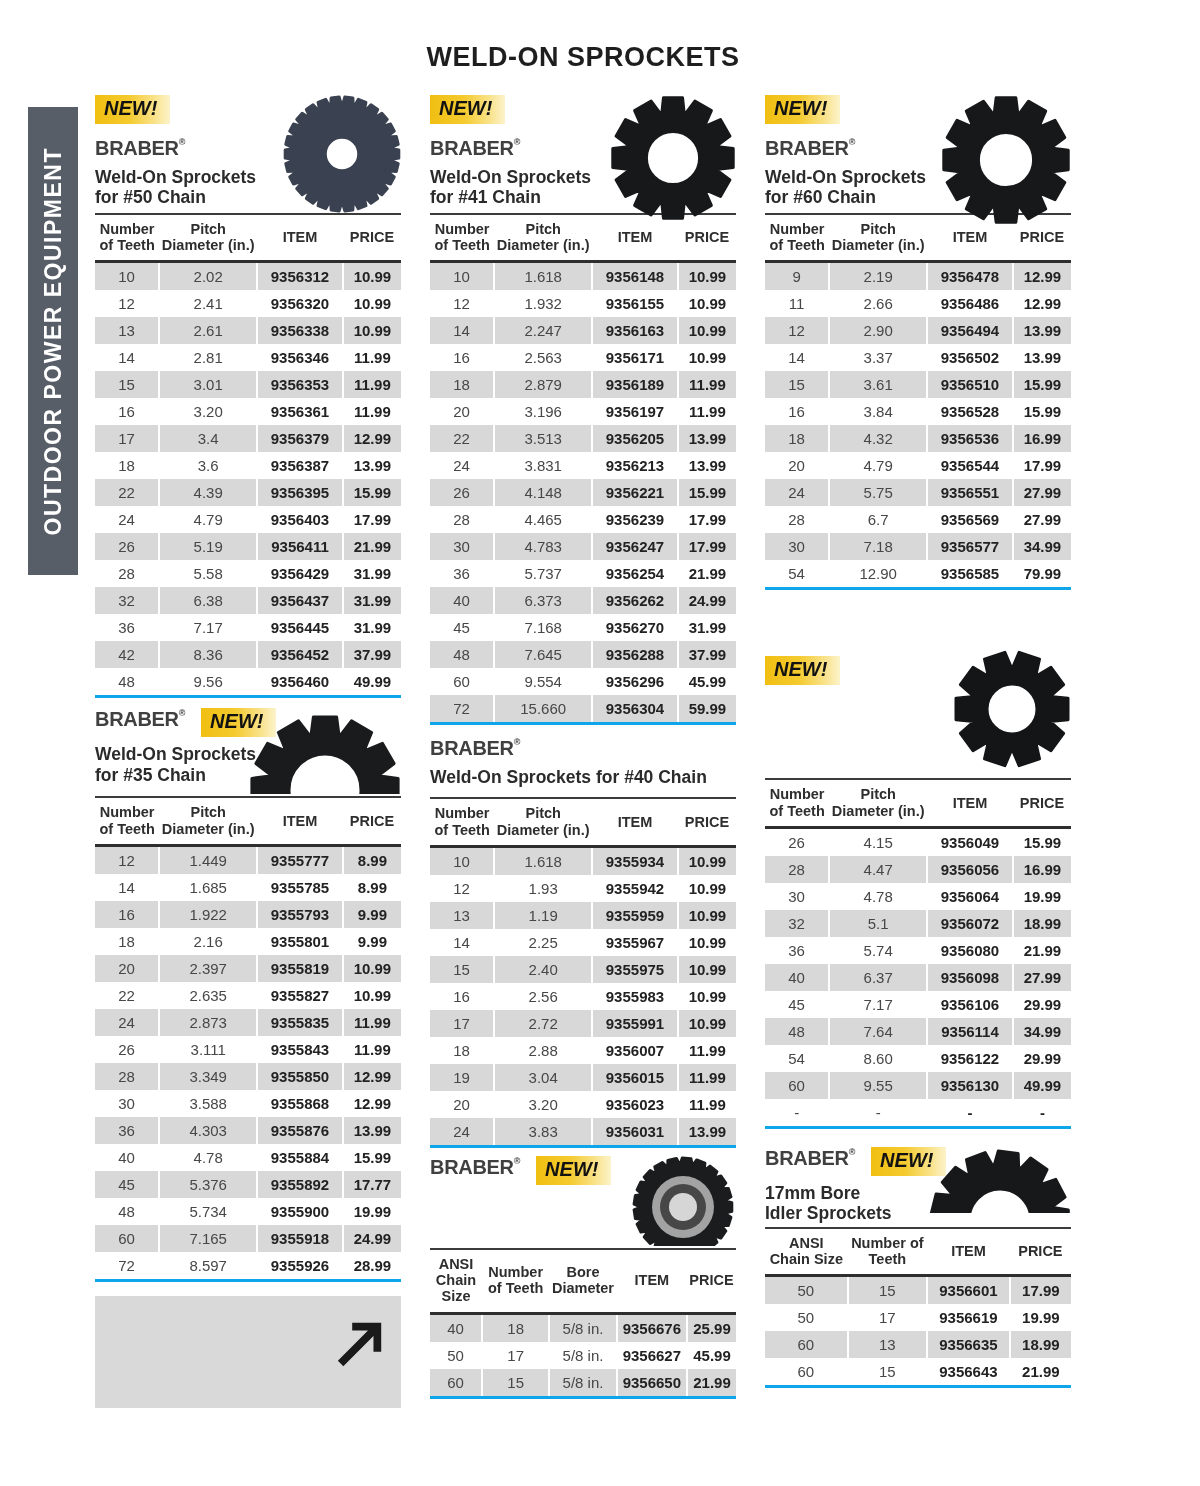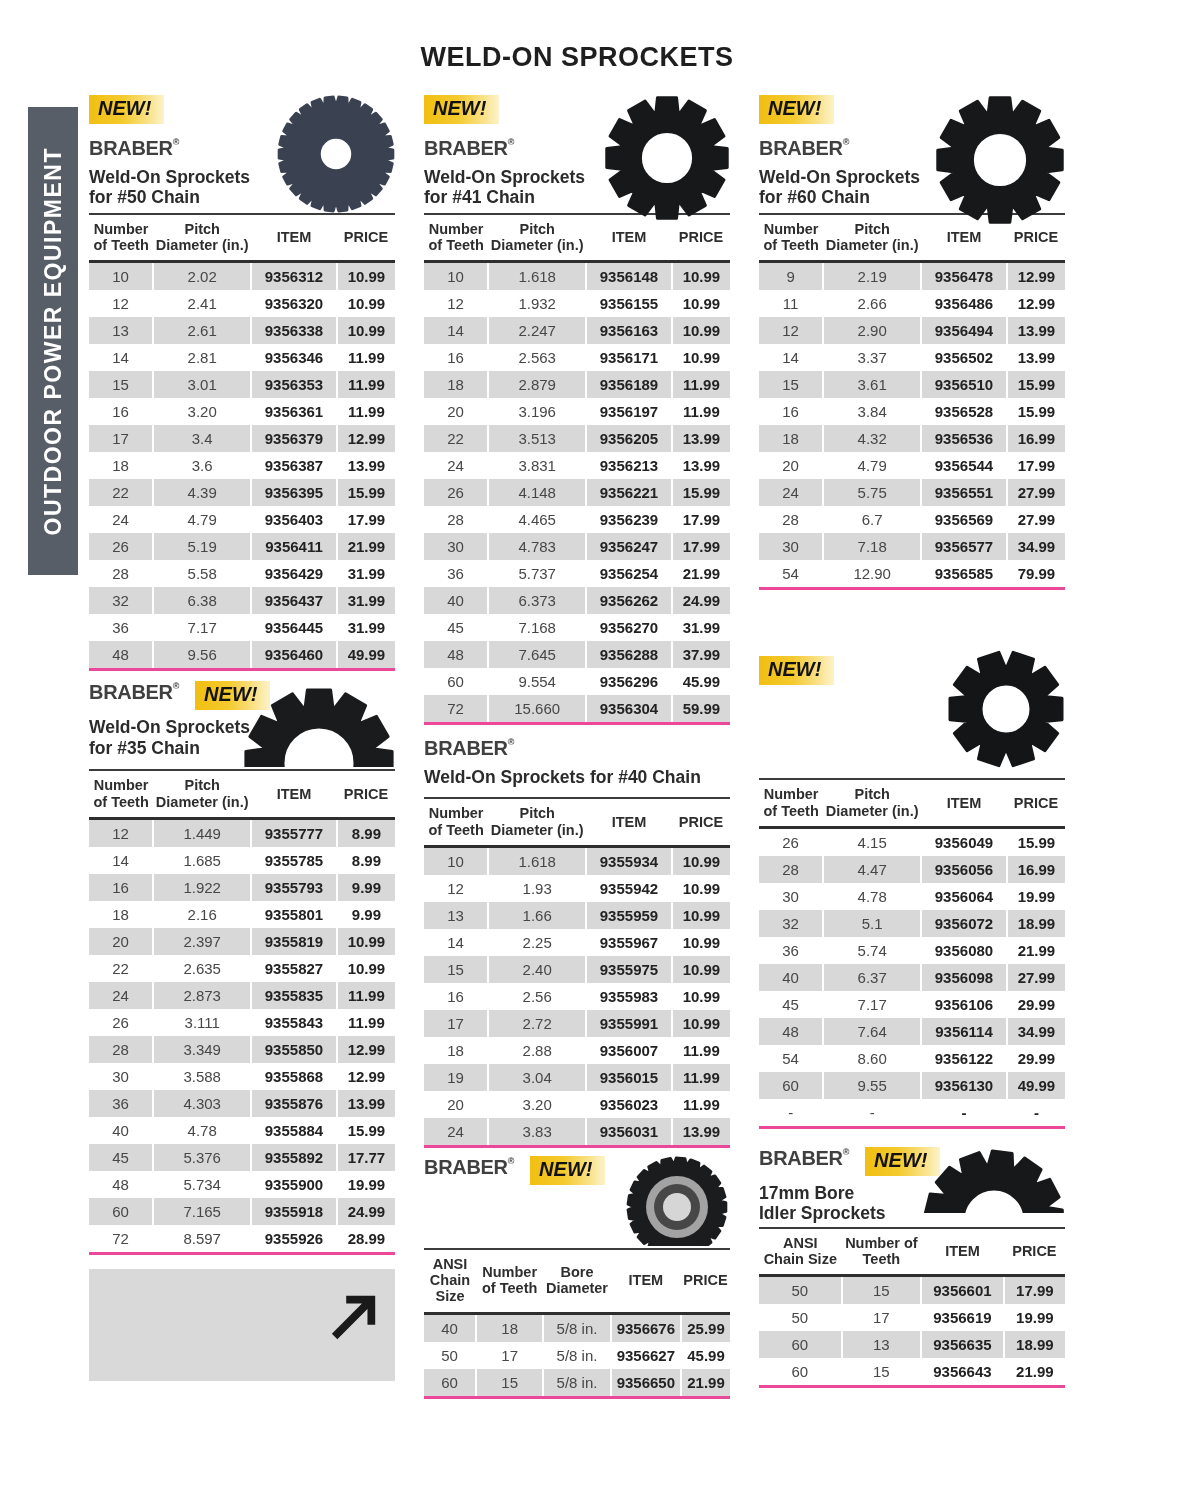--- a/index.html
+++ b/index.html
@@ -6,21 +6,21 @@
   body { font-family:"Liberation Sans", sans-serif; background:#fff; }
   .page { position:relative; width:1200px; height:1486px; background:#fff; overflow:hidden; }
 
   
   .sidebar { position:absolute; left:28px; top:107px; width:50px; height:468px;
     background:#575E67; display:flex; align-items:center; justify-content:center; }
   .sidebar .vtext { writing-mode:vertical-rl; transform:rotate(180deg); color:#fff;
     font-weight:700; font-size:23px; letter-spacing:1.5px; white-space:nowrap; }
 
   
-  .content { position:absolute; left:89px; top:42px; width:976px; }
+  .content { position:absolute; left:95px; top:42px; width:976px; }
   h1.page-title { text-align:center; font-size:27px; font-weight:700; color:#1E1E1E;
     letter-spacing:.5px; margin-bottom:22px; }
   .cols { display:flex; gap:29px; align-items:flex-start; }
   .col { flex:0 0 306px; width:306px; }
 
   
   .sec-head { position:relative; }
   .sec-head.tall { height:118px; }
   .sec-head .badge-row { margin-bottom:13px; }
   .badge { display:inline-block; font-style:italic; font-weight:800; font-size:20px; color:#121212;
@@ -29,21 +29,21 @@
   .brand { font-weight:800; font-size:20px; color:#404040; letter-spacing:-.3px; }
   .brand sup { font-size:9px; vertical-align:top; }
   .sub { font-weight:700; font-size:17.5px; color:#2B2B2B; line-height:1.15; margin-top:7px;
     white-space:pre-line; }
   .head-row { display:flex; align-items:flex-start; gap:16px; }
   .spk { position:absolute; right:0; top:0; }
   .clip { position:absolute; right:0; overflow:hidden; }
 
   
   table { width:100%; border-collapse:collapse; border-top:2px solid #3C3C3C;
-    border-bottom:3px solid #ec4899; table-layout:fixed; }
+    border-bottom:3px solid #0ea5e9; table-layout:fixed; }
   thead th { font-weight:700; font-size:14.5px; color:#2E2E2E; text-align:center;
     padding:6px 2px 7px; border-bottom:3px solid #2E2E2E; line-height:1.12; }
   tbody td { text-align:center; font-size:15px; color:#474747; padding:4px 2px; line-height:19px; }
   tbody td + td { border-left:2px solid #fff; }
   tbody tr:nth-child(odd) td { background:#D8D8D8; }
   table.flip tbody tr:nth-child(odd) td { background:transparent; }
   table.flip tbody tr:nth-child(even) td { background:#D8D8D8; }
   table.t4 th:nth-child(1){ width:21%; } table.t4 th:nth-child(2){ width:32%; }
   table.t4 th:nth-child(3){ width:28%; } table.t4 th:nth-child(4){ width:19%; }
   table.t4 td:nth-child(3), table.t4 td:nth-child(4) { font-weight:700; color:#222; }
@@ -183,20 +183,26 @@
                 <td>9356437</td>
                 <td>31.99</td>
               </tr>
               <tr>
                 <td>36</td>
                 <td>7.17</td>
                 <td>9356445</td>
                 <td>31.99</td>
               </tr>
               <tr>
+                <td>42</td>
+                <td>8.36</td>
+                <td>9356452</td>
+                <td>37.99</td>
+              </tr>
+              <tr>
                 <td>48</td>
                 <td>9.56</td>
                 <td>9356460</td>
                 <td>49.99</td>
               </tr>
             </tbody>
           </table>
 
         <div class="sec35-head">
           <div class="head-row">
@@ -473,21 +479,21 @@
                 <td>10.99</td>
               </tr>
               <tr>
                 <td>12</td>
                 <td>1.93</td>
                 <td>9355942</td>
                 <td>10.99</td>
               </tr>
               <tr>
                 <td>13</td>
-                <td>1.66</td>
+                <td>1.19</td>
                 <td>9355959</td>
                 <td>10.99</td>
               </tr>
               <tr>
                 <td>14</td>
                 <td>2.25</td>
                 <td>9355967</td>
                 <td>10.99</td>
               </tr>
               <tr>

